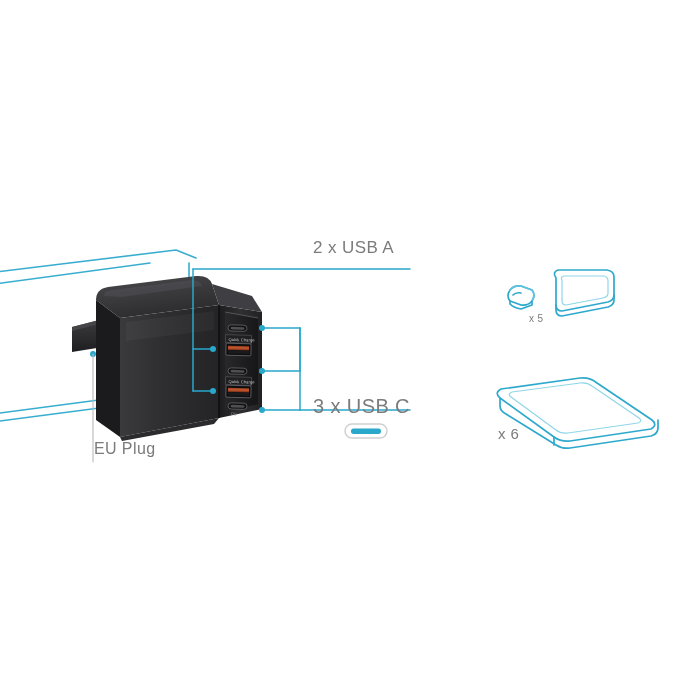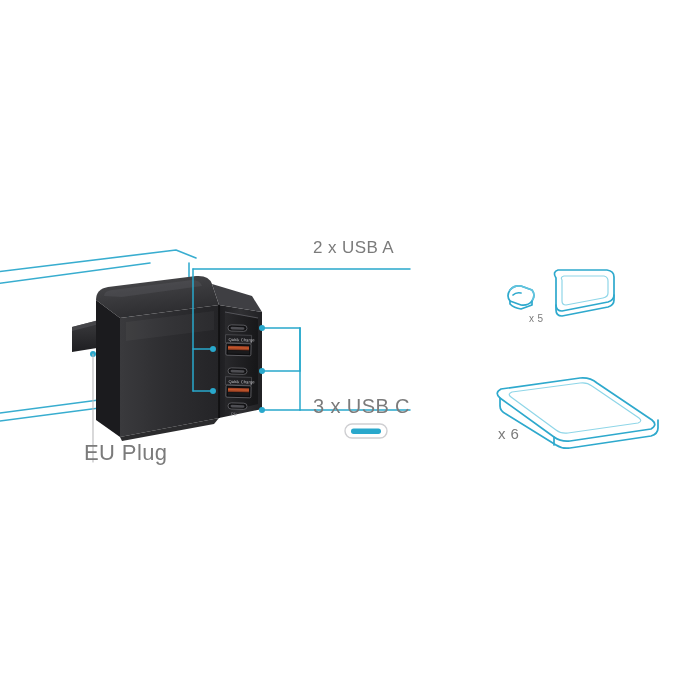--- a/index.html
+++ b/index.html
@@ -15,21 +15,21 @@
   .label{
     position:absolute;
     color:#7b7b7b;
     font-weight:400;
     letter-spacing:.4px;
     white-space:nowrap;
     font-family:"Liberation Sans", sans-serif;
   }
   #lbl-usba{left:313px;top:238px;font-size:17px;}
   #lbl-usbc{left:313px;top:379px;font-size:20px;margin-top:16px;}
-  #lbl-euplug{left:84px;top:440px;font-size:22px;}
+  #lbl-euplug{left:94px;top:440px;font-size:16px;}
   #lbl-x5{left:529px;top:313px;font-size:10px;}
   #lbl-x3{left:498px;top:425px;font-size:15px;}
 </style>
 </head>
 <body>
 
 <div id="stage">
 
   <svg id="vector" viewBox="0 0 700 700" xmlns="http://www.w3.org/2000/svg">
     <defs>

